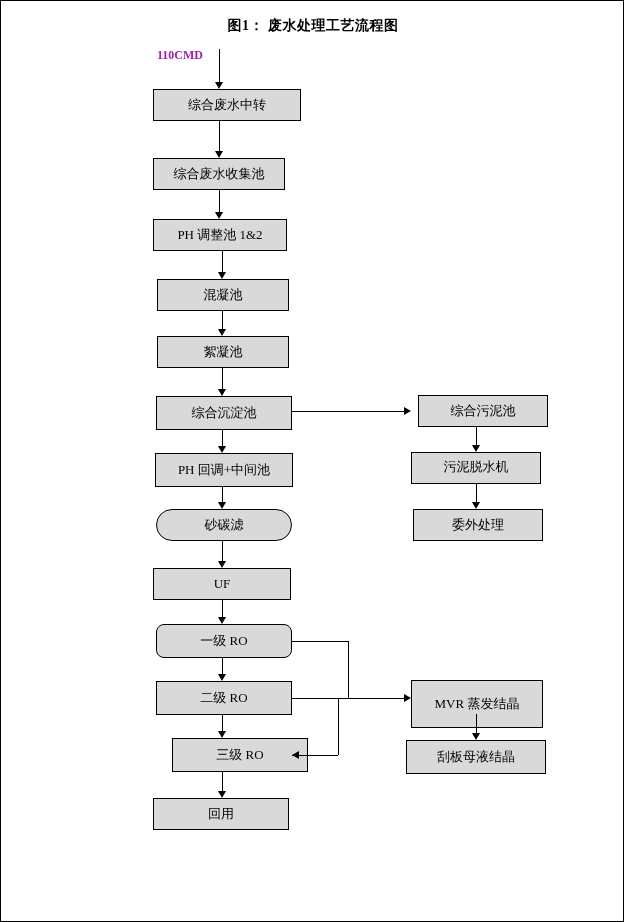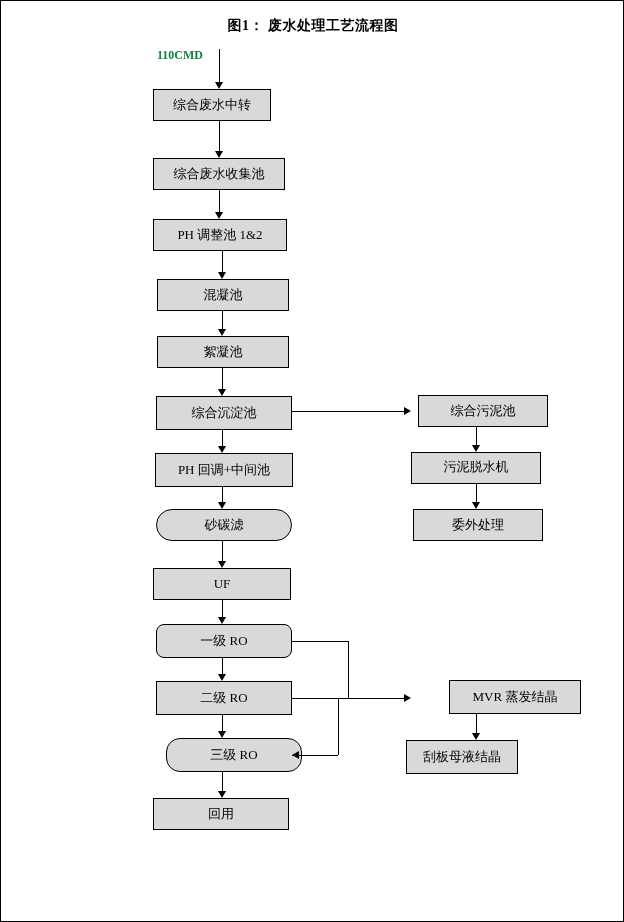--- a/index.html
+++ b/index.html
@@ -40,21 +40,21 @@
     display: flex;
     align-items: center;
     justify-content: center;
     text-align: center;
     line-height: 1.1;
   }
   .inflow-label {
     position: absolute;
     font-size: 12px;
     font-weight: bold;
-    color: #15803d;
+    color: #a21caf;
     white-space: nowrap;
   }
   .conn {
     position: absolute;
     background: #000000;
   }
   .vline { width: 1px; }
   .hline { height: 1px; }
   .arrow-down {
     position: absolute;
@@ -85,40 +85,40 @@
 <body>
 
 <div id="page">
 
   <div id="title">图1： 废水处理工艺流程图</div>
 
   <div class="inflow-label" style="left:156px; top:47px;">110CMD</div>
   <div class="conn vline" style="left:218px; top:48px; height:33px;"></div>
   <div class="arrow-down" style="left:214px; top:81px;"></div>
 
-  <div class="node" style="left:152px; top:88px; width:118px; height:32px;">综合废水中转</div>
+  <div class="node" style="left:152px; top:88px; width:148px; height:32px;">综合废水中转</div>
   <div class="node" style="left:152px; top:157px; width:132px; height:32px;">综合废水收集池</div>
   <div class="node" style="left:152px; top:218px; width:134px; height:32px;">PH 调整池 1&amp;2</div>
   <div class="node" style="left:156px; top:278px; width:132px; height:32px;">混凝池</div>
   <div class="node" style="left:156px; top:335px; width:132px; height:32px;">絮凝池</div>
   <div class="node" style="left:155px; top:395px; width:136px; height:34px;">综合沉淀池</div>
   <div class="node" style="left:154px; top:452px; width:138px; height:34px;">PH 回调+中间池</div>
   <div class="node" style="left:155px; top:508px; width:136px; height:32px;border-radius:16px;">砂碳滤</div>
   <div class="node" style="left:152px; top:567px; width:138px; height:32px;text-align:center;">UF</div>
   <div class="node" style="left:155px; top:623px; width:136px; height:34px;border-radius:8px;">一级 RO</div>
   <div class="node" style="left:155px; top:680px; width:136px; height:34px;">二级 RO</div>
-  <div class="node" style="left:165px; top:737px; width:136px; height:34px;border-radius:14px;">三级 RO</div>
+  <div class="node" style="left:171px; top:737px; width:136px; height:34px;">三级 RO</div>
   <div class="node" style="left:152px; top:797px; width:136px; height:32px;">回用</div>
 
   <div class="node" style="left:410px; top:394px; width:130px; height:32px;margin-left:7px;">综合污泥池</div>
   <div class="node" style="left:410px; top:451px; width:130px; height:32px;font-family:Liberation Mono, monospace;">污泥脱水机</div>
   <div class="node" style="left:412px; top:508px; width:130px; height:32px;">委外处理</div>
 
-  <div class="node" style="left:410px; top:679px; width:132px; height:34px;margin-left:38px;">MVR 蒸发结晶</div>
-  <div class="node" style="left:405px; top:739px; width:112px; height:34px;">刮板母液结晶</div>
+  <div class="node" style="left:410px; top:679px; width:132px; height:48px;">MVR 蒸发结晶</div>
+  <div class="node" style="left:405px; top:739px; width:140px; height:34px;">刮板母液结晶</div>
 
   <div class="conn vline" style="left:218px; top:120px; height:30px;"></div>
   <div class="arrow-down" style="left:214px; top:150px;"></div>
 
   <div class="conn vline" style="left:218px; top:189px; height:22px;"></div>
   <div class="arrow-down" style="left:214px; top:211px;"></div>
 
   <div class="conn vline" style="left:221px; top:250px; height:21px;"></div>
   <div class="arrow-down" style="left:217px; top:271px;"></div>
 

